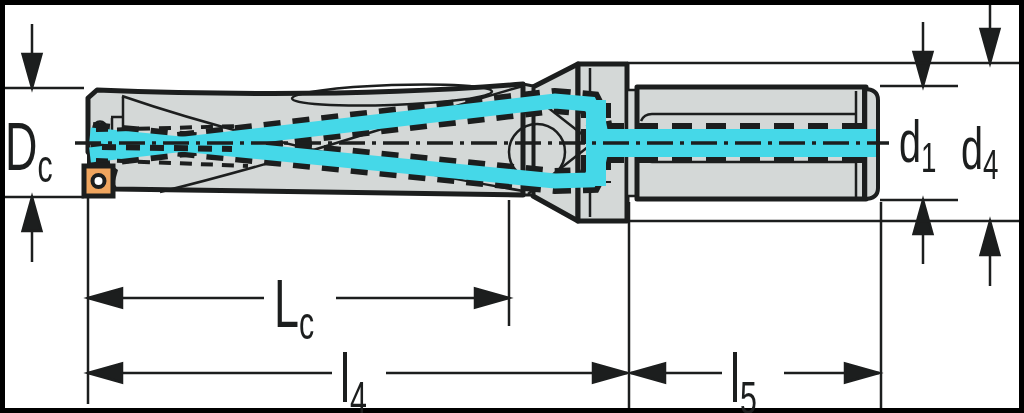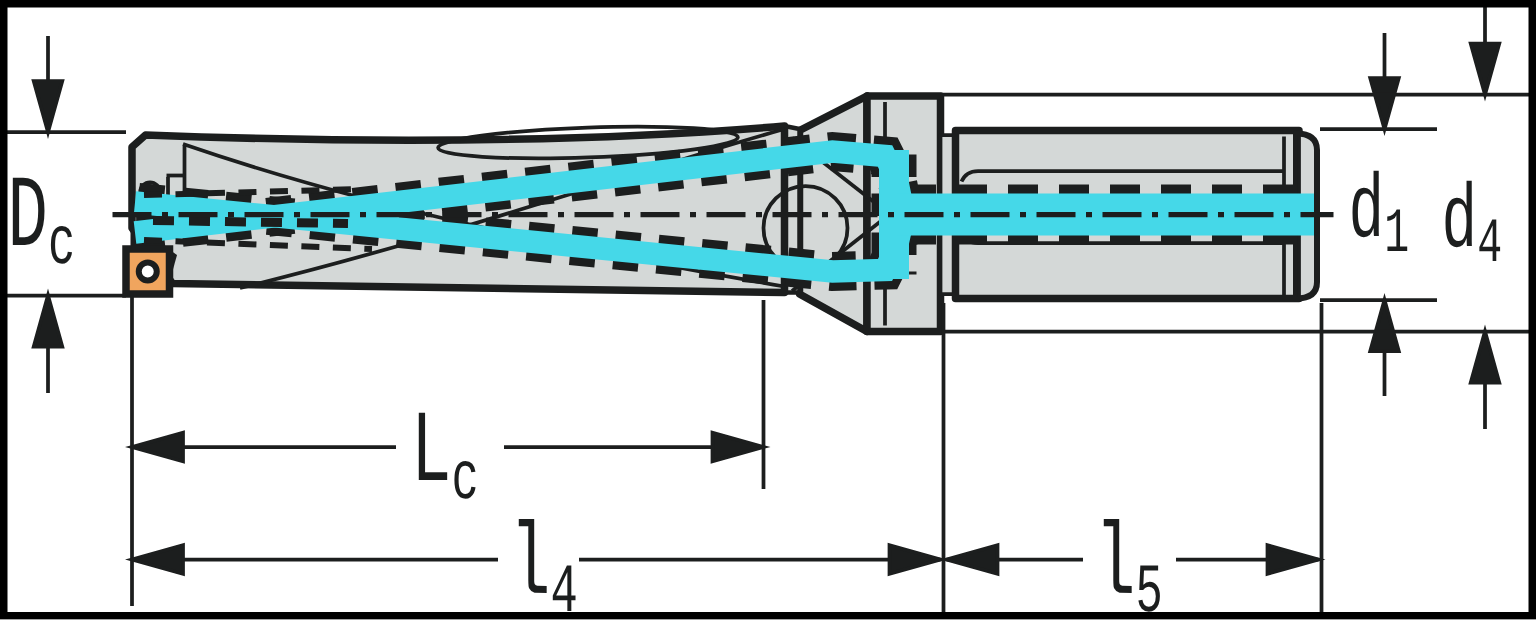--- a/index.html
+++ b/index.html
@@ -1,21 +1,21 @@
 <!DOCTYPE html>
 <html style="--background: #ffffff; --frame: #000000; --outline: #1c1e1e; --body: #d4d8d7; --coolant: #45d8e8; --insert: #f0a55e; --insert_hole: #ffffff; --dimension: #1c1e1e;"><head>
 <meta charset="utf-8">
 <style>
   html,body{margin:0;padding:0;background:#888;}
   #stage{
     position:relative;
     width:1024px;height:413px;
     background:var(--background,#fff);
     overflow:hidden;
-    font-family:Liberation Mono, monospace;
+    font-family:Liberation Sans, sans-serif;
   }
   #drawing{position:absolute;left:0;top:0;}
   .lbl{
     position:absolute;
     color:var(--dimension,#1c1e1e);
     line-height:1;
     white-space:nowrap;
     transform:scaleX(.66);
     transform-origin:left top;
     letter-spacing:-1px;

